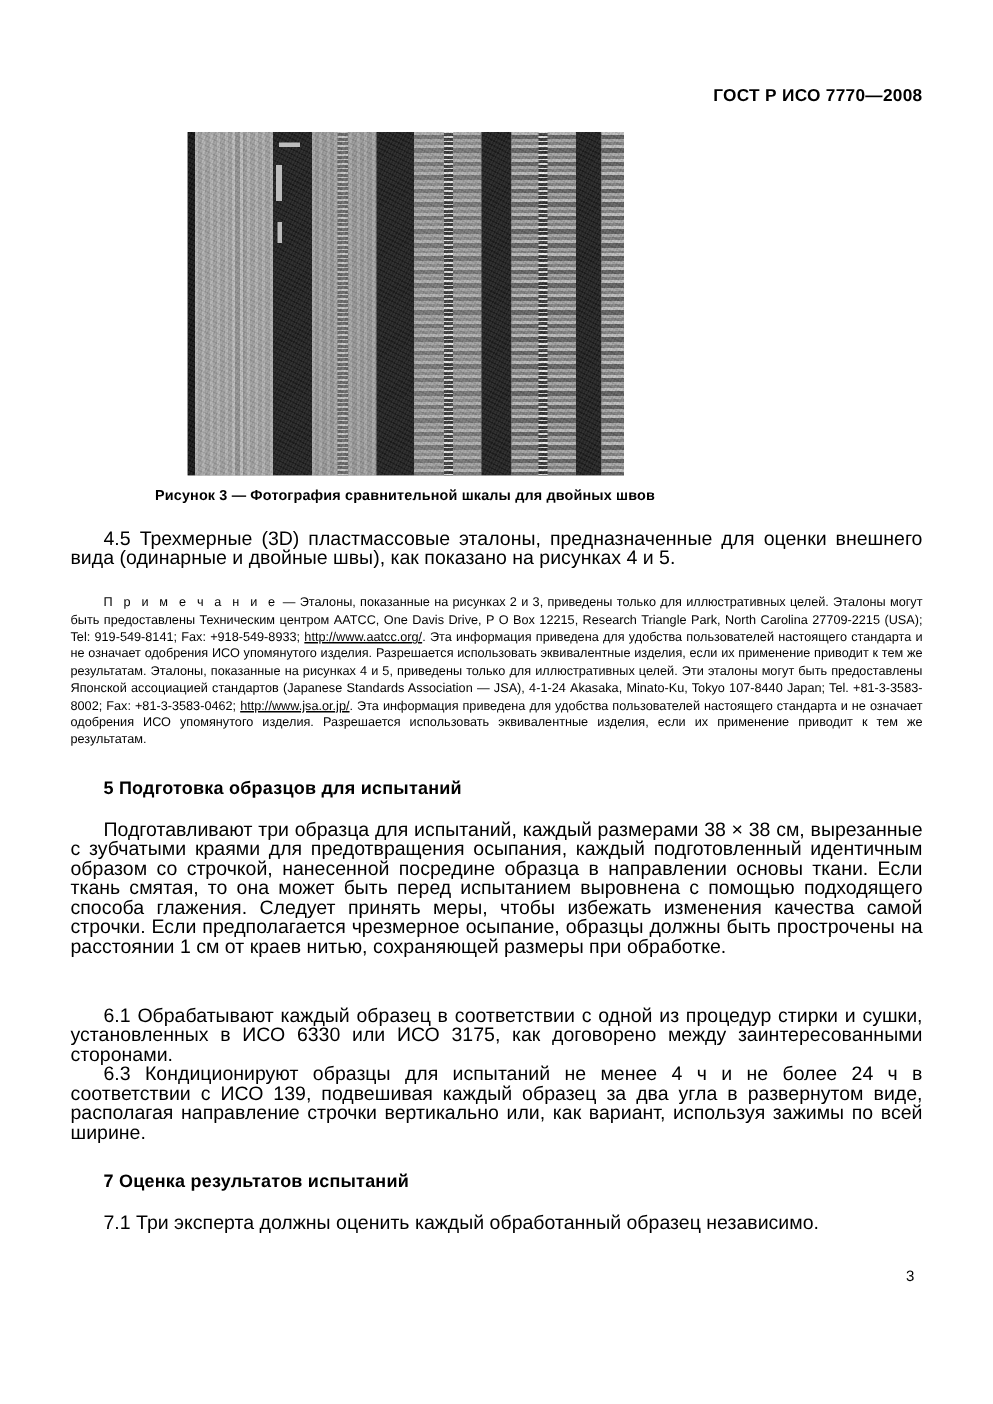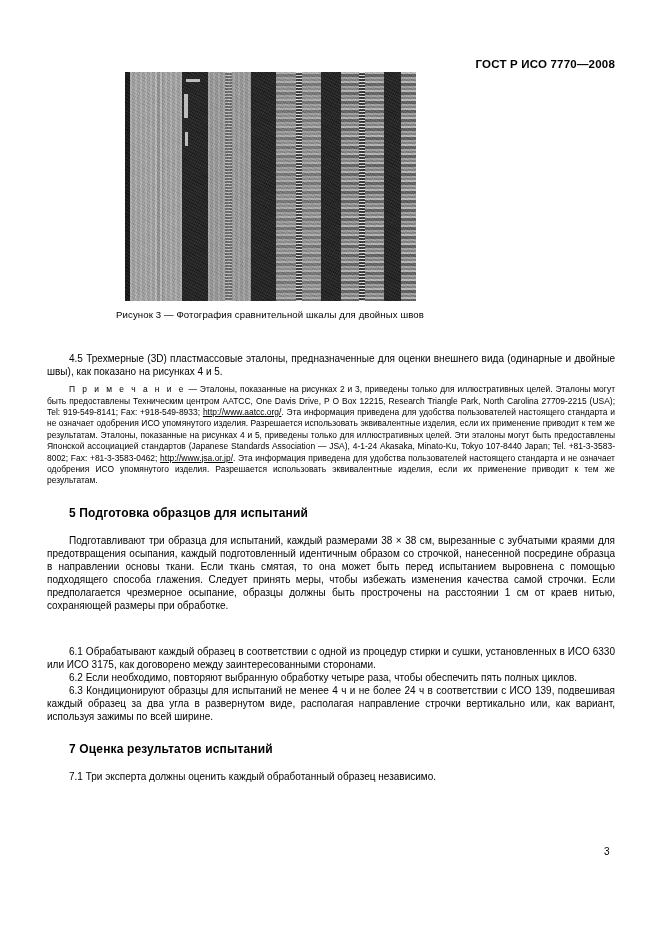--- a/index.html
+++ b/index.html
@@ -29,24 +29,25 @@
     font-size: 11.5px;
     font-weight: bold;
     letter-spacing: 0.2px;
     white-space: nowrap;
     margin-left: 13px;
   }
 
   
   .figure-wrap {
     position: absolute;
-    top: 72px;
+    top: 88px;
     left: 0;
     width: 540px;
     text-align: center;
+    font-weight: bold;
   }
   .photo {
     width: 291px;
     height: 229px;
     margin: 0 auto;
     display: block;
     background: #8e8e8e;
     position: relative;
     overflow: hidden;
   }
@@ -124,31 +125,32 @@
 
   
   .body {
     position: absolute;
     top: 352px;
     left: 47px;
     width: 568px;
   }
   p {
     margin: 0;
-    font-size: 10px;
+    font-size: 13px;
     line-height: 13.05px;
     text-align: justify;
     text-justify: inter-word;
     letter-spacing: 0.01px;
   }
   p.ind { text-indent: 22px; }
   p.note {
     font-size: 8.45px;
     line-height: 11.4px;
     text-indent: 22px;
+    margin-top: 12px;
   }
   .sp {
     letter-spacing: 2.2px;
   }
   .ulink {
     text-decoration: underline;
   }
   h2 {
     margin: 0;
     font-size: 12px;
@@ -228,21 +230,20 @@
     <div class="gap-lg"></div>
 
     <h2 class="ind2">5 Подготовка образцов для испытаний</h2>
     <div class="gap-md"></div>
     <p class="ind">Подготавливают три образца для испытаний, каждый размерами 38  × 38 см, вырезанные с зубчатыми краями для предотвращения осыпания, каждый подготовленный идентичным образом со строчкой, нанесенной посредине образца в направлении основы ткани. Если ткань смятая, то она может быть перед испытанием выровнена с помощью подходящего способа глажения. Следует принять меры, чтобы избежать изменения качества самой строчки. Если предполагается чрезмерное осыпание, образцы должны быть прострочены на расстоянии 1 см от краев нитью, сохраняющей размеры при обработке.</p>
 
     <div class="gap-lg"></div>
 
     <div class="gap-md"></div>
     <p class="ind">6.1 Обрабатывают каждый образец в соответствии с одной из процедур стирки и сушки, установленных в ИСО 6330 или ИСО 3175, как договорено между заинтересованными сторонами.</p>
-    <p class="ind">6.2 Если необходимо, повторяют выбранную обработку четыре раза, чтобы обеспечить пять полных циклов.</p>
     <p class="ind">6.3 Кондиционируют образцы для испытаний не менее 4 ч и не более 24 ч в соответствии с ИСО 139, подвешивая каждый образец за два угла в развернутом виде, располагая направление строчки вертикально или, как вариант, используя зажимы по всей ширине.</p>
 
     <div class="gap-lg"></div>
 
     <h2 class="ind2">7 Оценка результатов испытаний</h2>
     <div class="gap-md"></div>
     <p class="ind">7.1 Три эксперта должны оценить каждый обработанный образец независимо.</p>
 
   </div>
 

